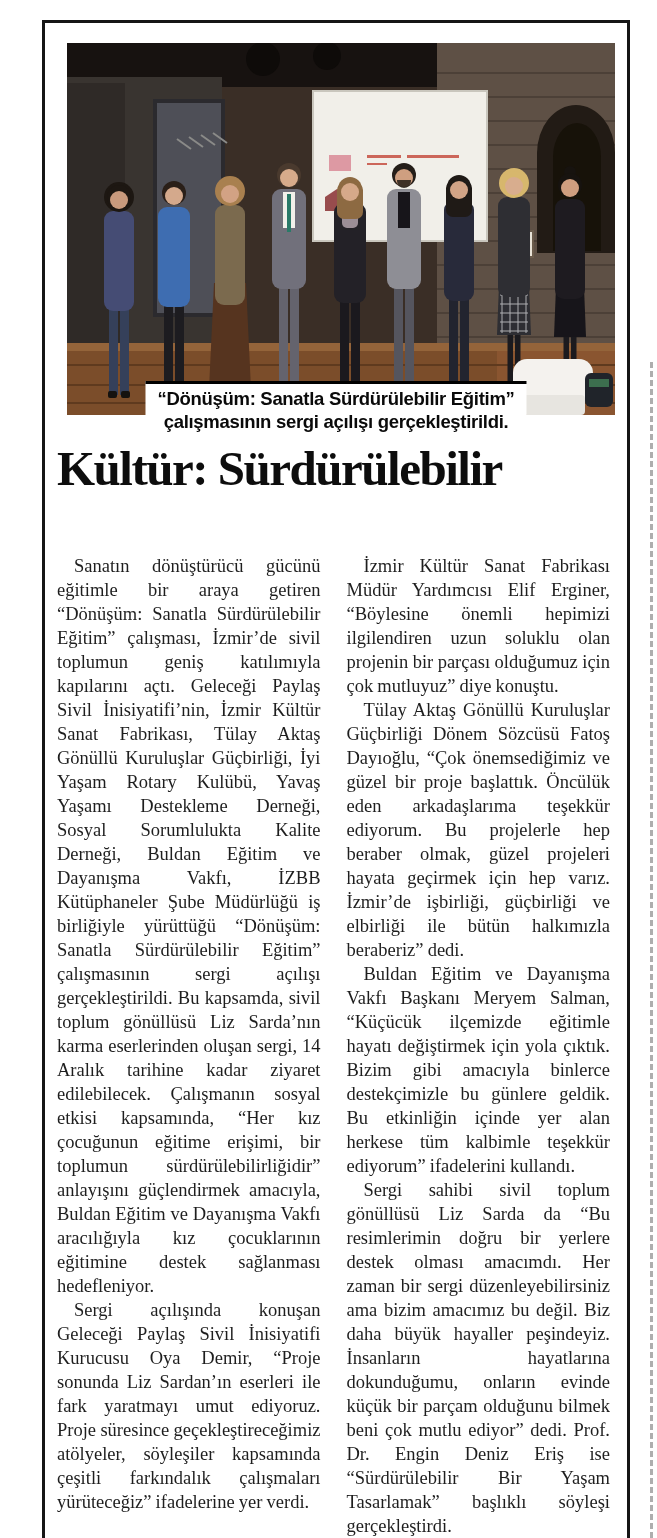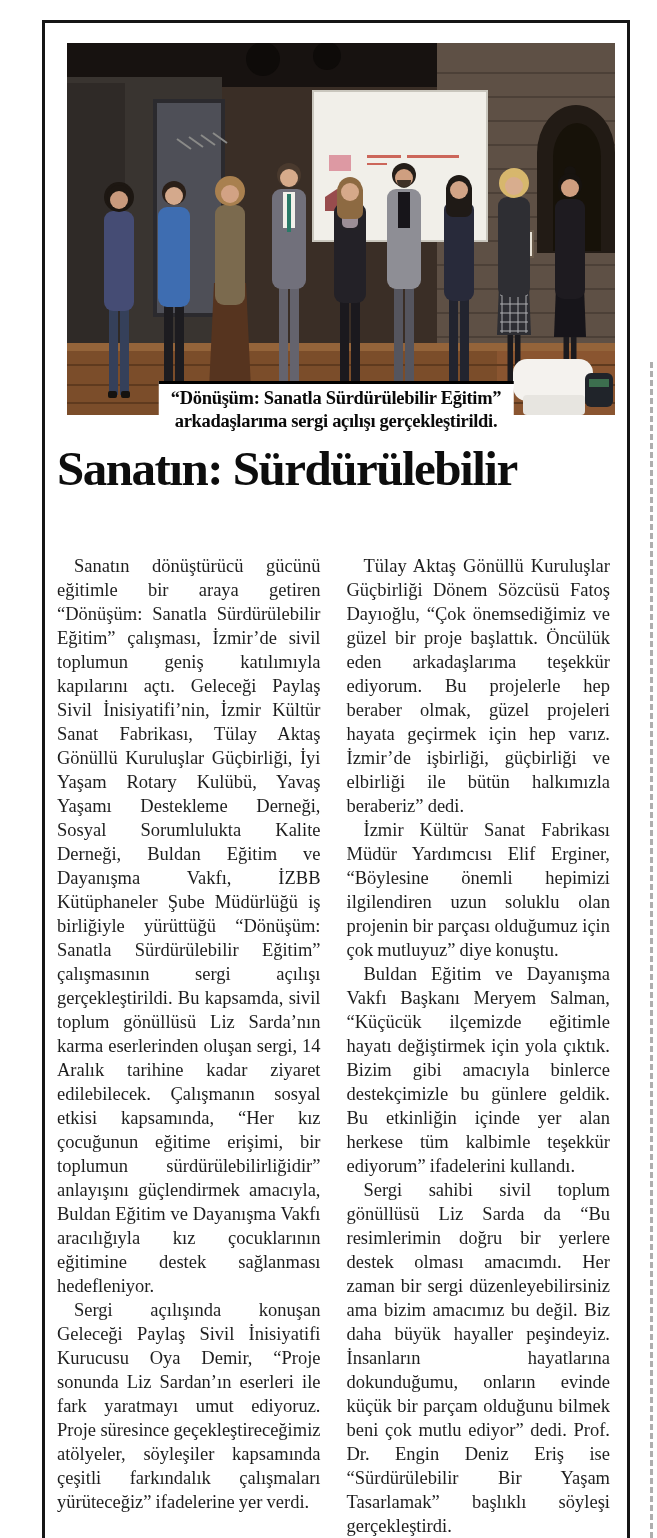--- a/index.html
+++ b/index.html
@@ -18,21 +18,21 @@
     position:absolute;left:22px;top:20px;width:548px;height:372px;
     background:#241c18;overflow:hidden;
   }
   .photo svg{display:block;}
   
   .caption{
     position:absolute;top:358px;left:50%;transform:translateX(-50%);
     background:#ffffff;border-top:3px solid #000;
     padding:3px 12px 2px 12px;width:max-content;max-width:430px;
     text-align:center;
-    font-family:Liberation Serif, serif;
+    font-family:Liberation Sans, sans-serif;
     font-weight:bold;font-size:18.5px;line-height:23px;color:#0a0a0a;
     letter-spacing:-0.3px;
   }
   
   .headline{
     position:absolute;top:420px;left:12px;width:560px;margin:0;
     font-family:"Liberation Serif", serif;
     font-size:49px;line-height:52px;font-weight:bold;color:#0d0d0d;
     letter-spacing:-1.5px;white-space:nowrap;
   }
@@ -211,33 +211,33 @@
         <rect x="446" y="316" width="80" height="42" rx="14" fill="#f4f2ee"></rect>
         <rect x="456" y="352" width="62" height="20" rx="4" fill="#e7e5e0"></rect>
         <rect x="518" y="330" width="28" height="34" rx="6" fill="#20242a"></rect>
         <rect x="522" y="336" width="20" height="8" fill="#3c6e4e"></rect>
       </g>
     </svg>
   </div>
 
   <div class="caption">
     <div>“Dönüşüm: Sanatla Sürdürülebilir Eğitim”</div>
-    <div>arkadaşlarıma sergi açılışı gerçekleştirildi.</div>
+    <div>çalışmasının sergi açılışı gerçekleştirildi.</div>
   </div>
 
-  <h1 class="headline"><span>Sanatın: Sürdürülebilir</span><br></h1>
+  <h1 class="headline"><span>Kültür: Sürdürülebilir</span><br></h1>
 
   <div class="cols">
     <div class="col">
       <p>Sanatın dönüştürücü gücünü eğitimle bir araya getiren “Dönüşüm: Sanatla Sürdürülebilir Eğitim” çalışması, İzmir’de sivil toplumun geniş katılımıyla kapılarını açtı. Geleceği Paylaş Sivil İnisiyatifi’nin, İzmir Kültür Sanat Fabrikası, Tülay Aktaş Gönüllü Kuruluşlar Güçbirliği, İyi Yaşam Rotary Kulübü, Yavaş Yaşamı Destekleme Derneği, Sosyal Sorumlulukta Kalite Derneği, Buldan Eğitim ve Dayanışma Vakfı, İZBB Kütüphaneler Şube Müdürlüğü iş birliğiyle yürüttüğü “Dönüşüm: Sanatla Sürdürülebilir Eğitim” çalışmasının sergi açılışı gerçekleştirildi. Bu kapsamda, sivil toplum gönüllüsü Liz Sarda’nın karma eserlerinden oluşan sergi, 14 Aralık tarihine kadar ziyaret edilebilecek. Çalışmanın sosyal etkisi kapsamında, “Her kız çocuğunun eğitime erişimi, bir toplumun sürdürülebilirliğidir” anlayışını güçlendirmek amacıyla, Buldan Eğitim ve Dayanışma Vakfı aracılığıyla kız çocuklarının eğitimine destek sağlanması hedefleniyor.</p>
       <p>Sergi açılışında konuşan Geleceği Paylaş Sivil İnisiyatifi Kurucusu Oya Demir, “Proje sonunda Liz Sardan’ın eserleri ile fark yaratmayı umut ediyoruz. Proje süresince geçekleştireceğimiz atölyeler, söyleşiler kapsamında çeşitli farkındalık çalışmaları yürüteceğiz” ifadelerine yer verdi.</p>
     </div>
     <div class="col">
+      <p>İzmir Kültür Sanat Fabrikası Müdür Yardımcısı Elif Erginer, “Böylesine önemli hepimizi ilgilendiren uzun soluklu olan projenin bir parçası olduğumuz için çok mutluyuz” diye konuştu.</p>
       <p>Tülay Aktaş Gönüllü Kuruluşlar Güçbirliği Dönem Sözcüsü Fatoş Dayıoğlu, “Çok önemsediğimiz ve güzel bir proje başlattık. Öncülük eden arkadaşlarıma teşekkür ediyorum. Bu projelerle hep beraber olmak, güzel projeleri hayata geçirmek için hep varız. İzmir’de işbirliği, güçbirliği ve elbirliği ile bütün halkımızla beraberiz” dedi.</p>
-      <p>İzmir Kültür Sanat Fabrikası Müdür Yardımcısı Elif Erginer, “Böylesine önemli hepimizi ilgilendiren uzun soluklu olan projenin bir parçası olduğumuz için çok mutluyuz” diye konuştu.</p>
       <p>Buldan Eğitim ve Dayanışma Vakfı Başkanı Meryem Salman, “Küçücük ilçemizde eğitimle hayatı değiştirmek için yola çıktık. Bizim gibi amacıyla binlerce destekçimizle bu günlere geldik. Bu etkinliğin içinde yer alan herkese tüm kalbimle teşekkür ediyorum” ifadelerini kullandı.</p>
       <p>Sergi sahibi sivil toplum gönüllüsü Liz Sarda da “Bu resimlerimin doğru bir yerlere destek olması amacımdı. Her zaman bir sergi düzenleyebilirsiniz ama bizim amacımız bu değil. Biz daha büyük hayaller peşindeyiz. İnsanların hayatlarına dokunduğumu, onların evinde küçük bir parçam olduğunu bilmek beni çok mutlu ediyor” dedi. Prof. Dr. Engin Deniz Eriş ise “Sürdürülebilir Bir Yaşam Tasarlamak” başlıklı söyleşi gerçekleştirdi.</p>
     </div>
   </div>
 
 </div>
 
 <div class="edge-marks"></div>
 
 </body></html>

